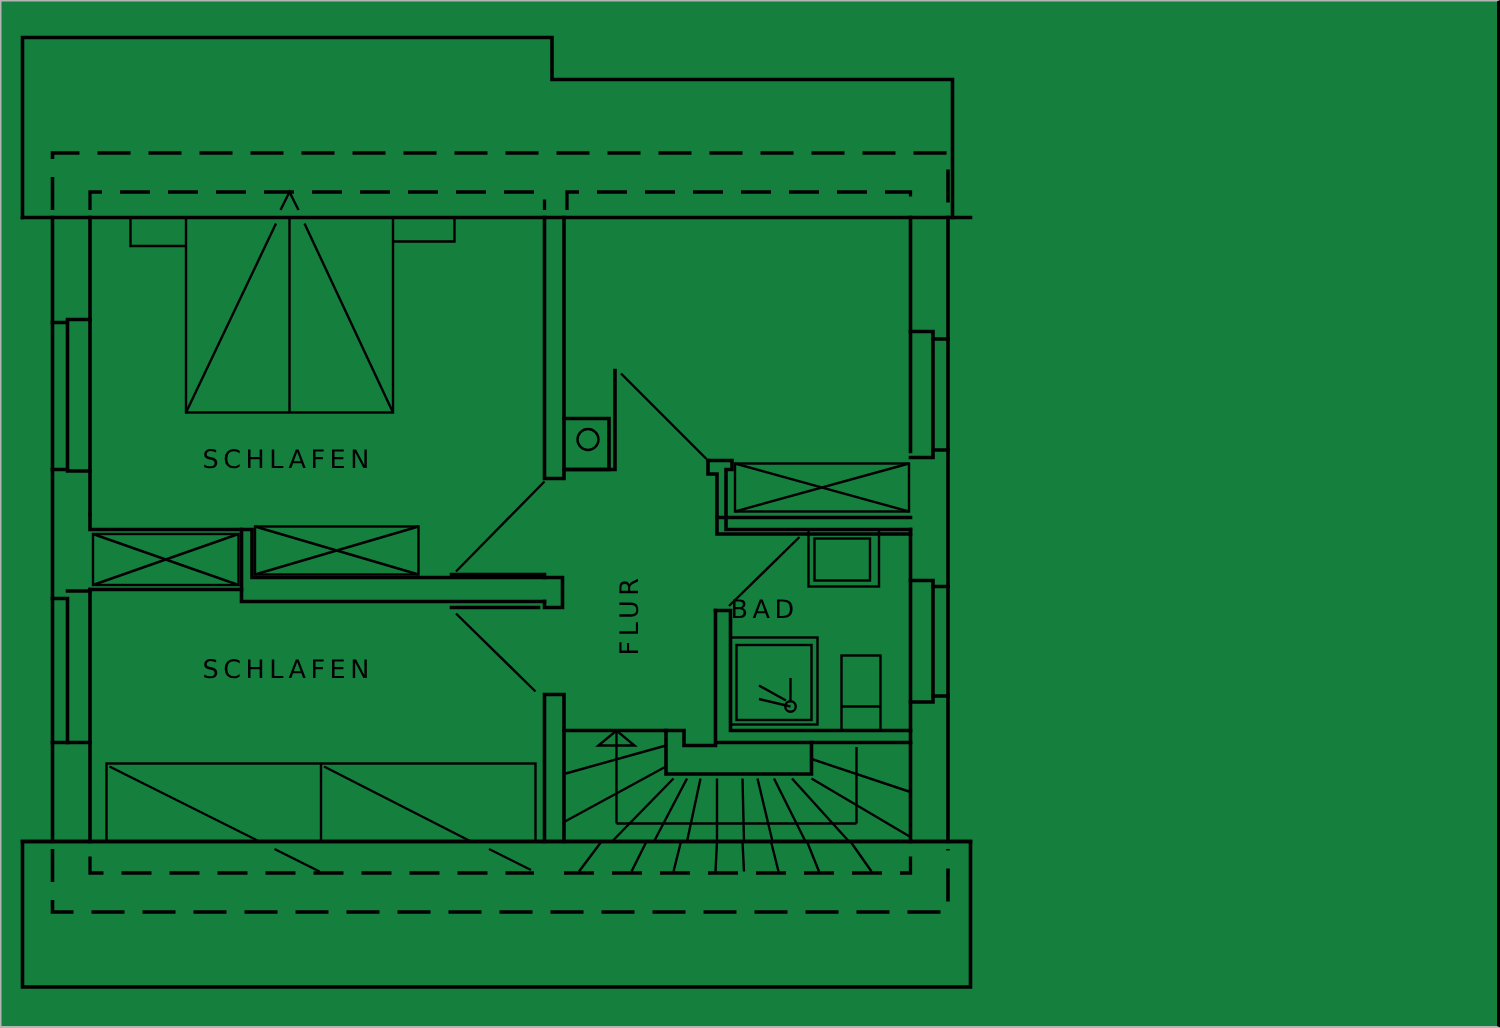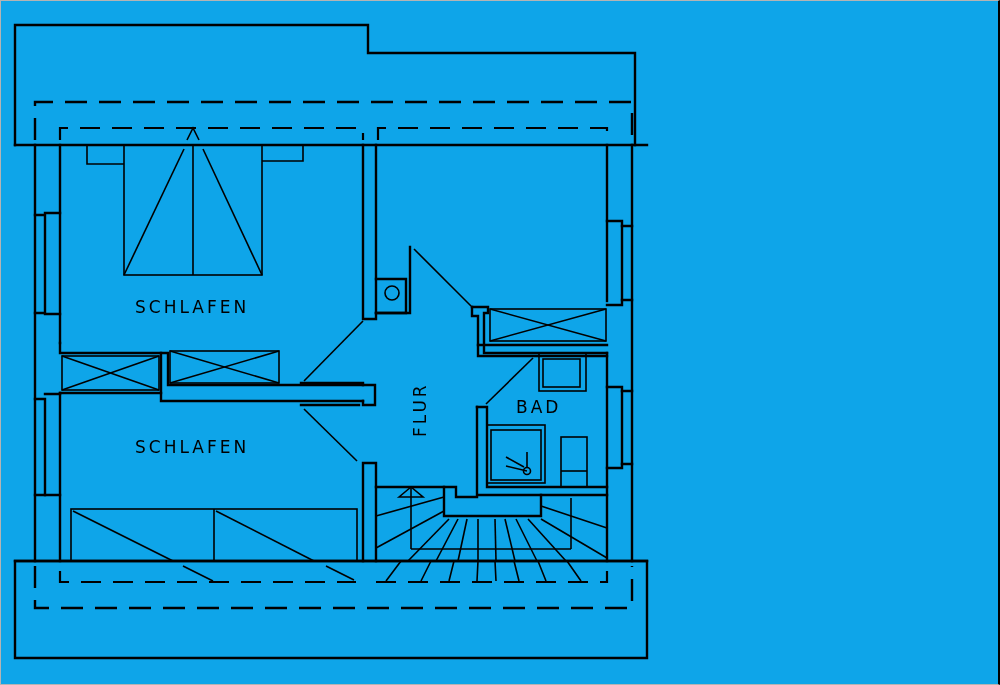--- a/index.html
+++ b/index.html
@@ -1,19 +1,19 @@
 <!DOCTYPE html>
 <html><head>
   <meta charset="utf-8">
   <style>
     html, body { margin: 0; padding: 0; background: #ffffff; }
     body { width: 1000px; height: 685px; overflow: hidden; }
     .frame {
       position: relative; width: 1000px; height: 685px; box-sizing: border-box;
-      border: 1px solid #b4b4b4; border-right: 2px solid #000; background: #0ea5e9;
+      border: 1px solid #b4b4b4; border-right: 2px solid #000; background: #15803d;
     }
     svg { position: absolute; left: 0; top: 0; }
     .w { stroke: #000; stroke-width: 2.4; fill: none; stroke-linecap: square; }
     .t { stroke: #000; stroke-width: 1.6; fill: none; }
     .d { stroke: #000; stroke-width: 2.4; fill: none; stroke-dasharray: 22 12; }
     .d2 { stroke: #000; stroke-width: 2.2; fill: none; stroke-dasharray: 20 12; }
     .lbl {
       position: absolute; font-family: "DejaVu Sans", sans-serif;
       font-size: 17px; letter-spacing: 3px; color: #000; white-space: nowrap;
     }
@@ -180,14 +180,14 @@
     <line class="t" x1="565" y1="560" x2="527" y2="518"></line>
     <line class="t" x1="606" y1="527" x2="540" y2="505"></line>
     <line class="t" x1="606" y1="557" x2="540" y2="518"></line>
     <path class="t" d="M385 580 L400 560 M420 580 L430 560 M448 580 L453 560 M476 580 L477 560 M495 580 L494 560 M518 580 L513 560 M545 580 L537 560 M580 580 L566 560"></path>
   </g>
 </svg>
 
   <div class="lbl" style="left:134px; top:296px;">SCHLAFEN</div>
   <div class="lbl" style="left:134px; top:436px;">SCHLAFEN</div>
   <div class="lbl flur" style="left:409px; top:436px;">FLUR</div>
-  <div class="lbl" style="left:515px; top:396px;">BAD</div>
+  <div class="lbl" style="left:486px; top:396px;">BAD</div>
 </div>
 
 </body></html>

